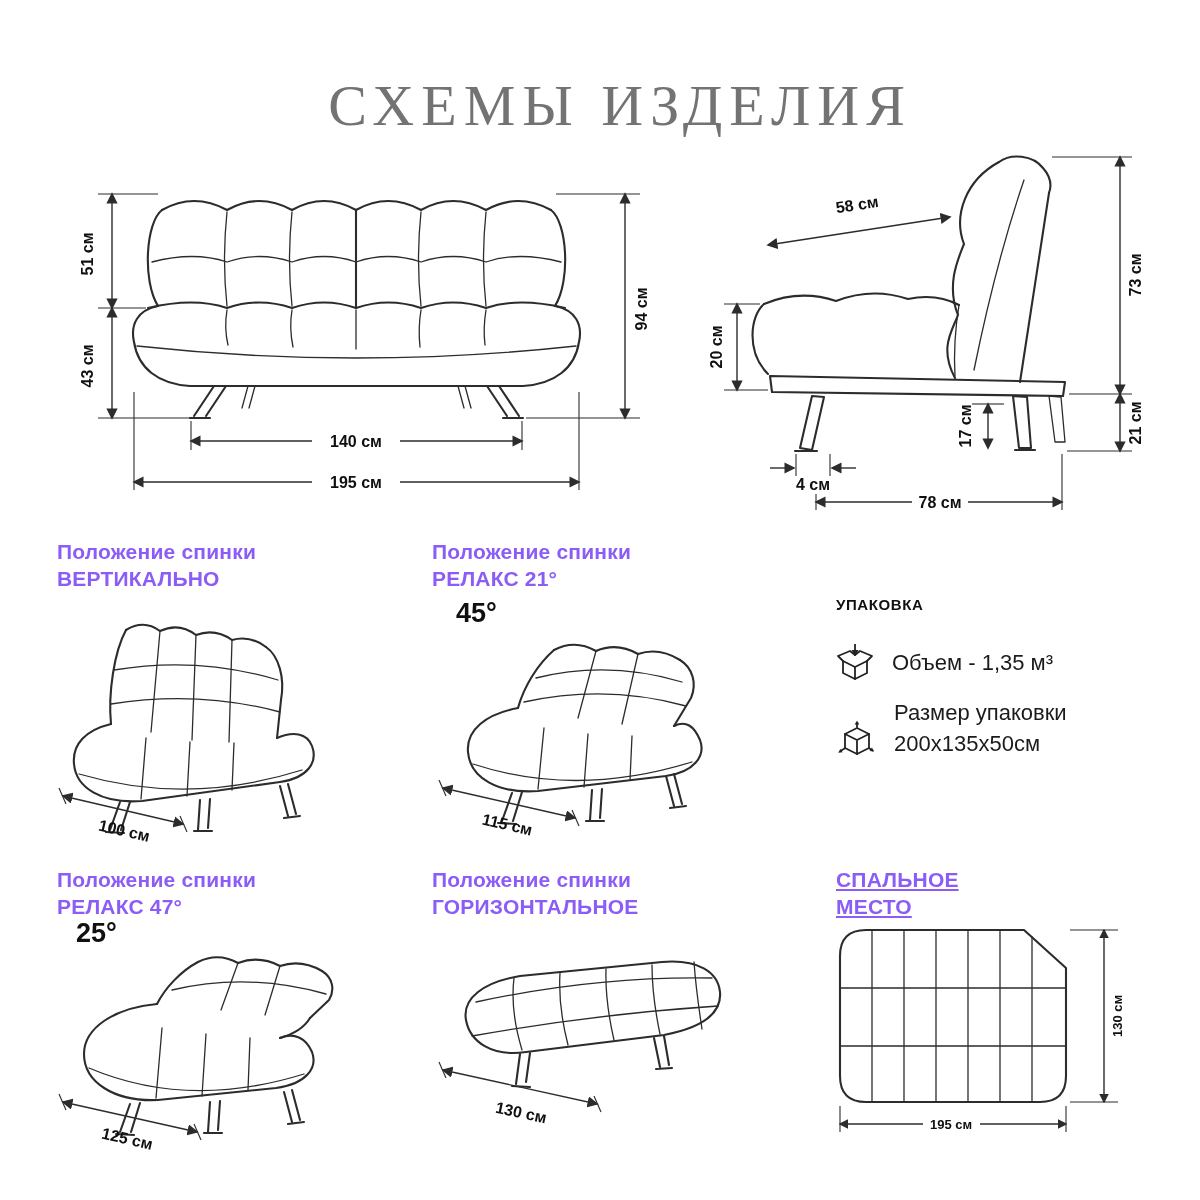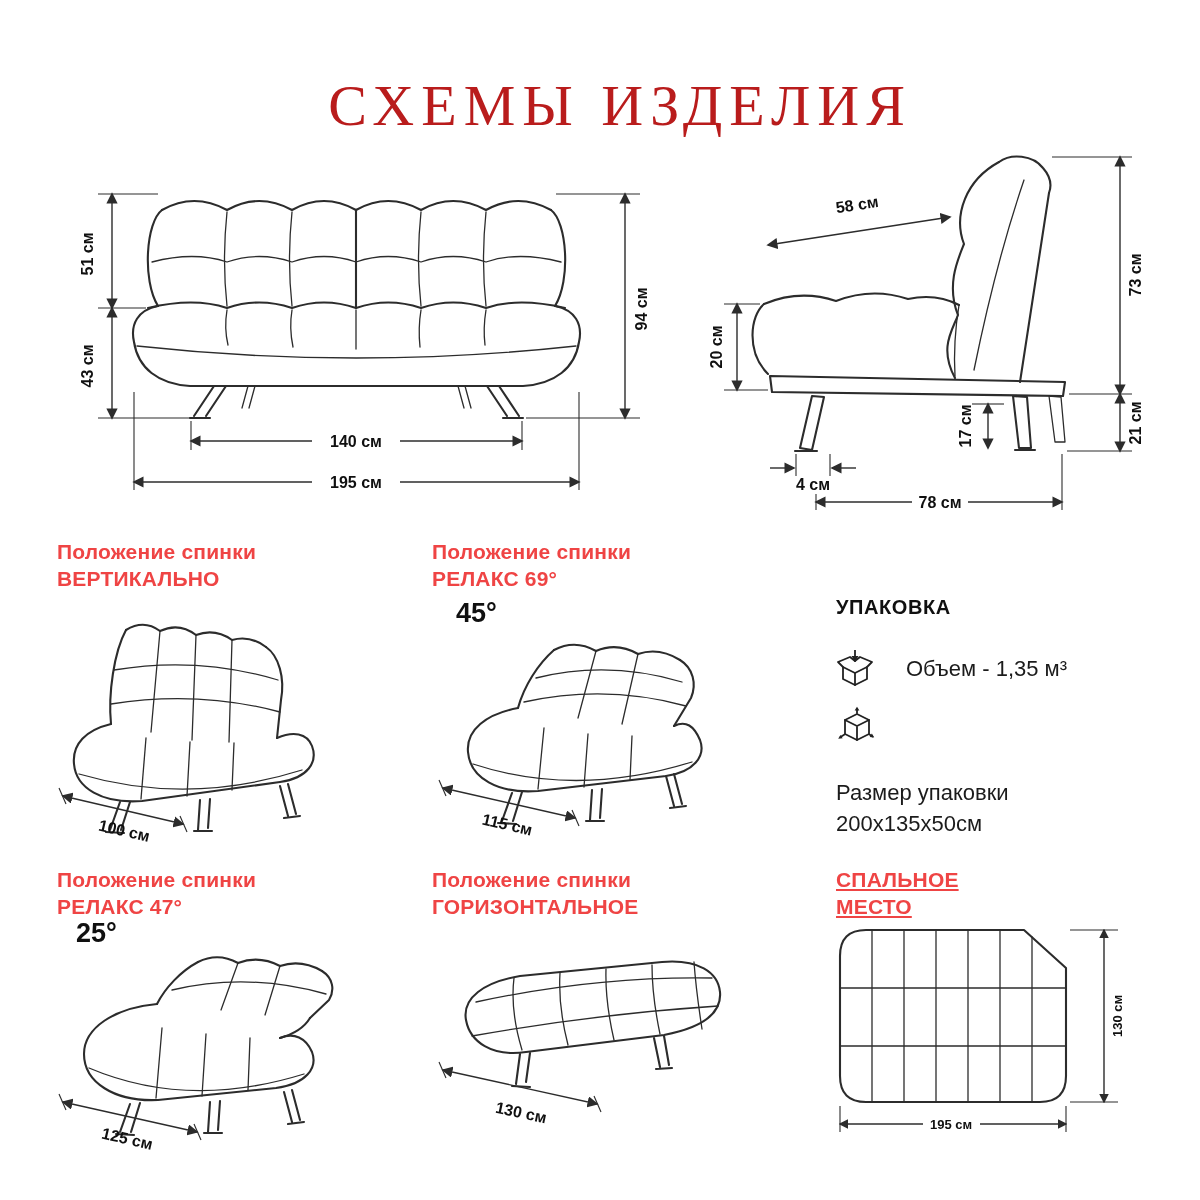--- a/index.html
+++ b/index.html
@@ -5,39 +5,39 @@
   * { margin:0; padding:0; box-sizing:border-box; }
   html,body { background:#ffffff; }
   body { width:1200px; height:1200px; font-family:"Liberation Sans","DejaVu Sans",sans-serif; color:#111; }
   .page { position:relative; width:1200px; height:1200px; background:#fff; overflow:hidden; }
 
   .title {
     position:absolute; top:72px; left:0; width:100%;
     text-align:center;
     font-family:"Liberation Serif","DejaVu Serif",serif;
     font-size:58px; font-weight:500; letter-spacing:7px;
-    color:#b91c1c;
+    color:#737373;
     padding-left:40px;
   }
 
-  .pos-label { position:absolute; font-size:21px; font-weight:700; color:#ef4444; line-height:1.3; letter-spacing:0.2px; }
+  .pos-label { position:absolute; font-size:21px; font-weight:700; color:#8b5cf6; line-height:1.3; letter-spacing:0.2px; }
 
   svg.diagram { position:absolute; overflow:visible; }
   svg.diagram .art path, svg.diagram .art line { fill:none; stroke:#2c2c2c; stroke-width:2.1; stroke-linecap:round; stroke-linejoin:round; }
   svg.diagram .art .thin { stroke-width:1.3; }
   svg.diagram .dims line { stroke:#2c2c2c; stroke-width:1.4; fill:none; }
   svg.diagram .dims .ext { stroke-width:1.1; }
   svg.diagram text { font-family:"Liberation Sans","DejaVu Sans",sans-serif; font-size:16px; font-weight:600; fill:#101010; }
   svg.diagram text.big { font-size:27px; font-weight:700; }
   svg.diagram text.small { font-size:13px; }
 
   .packaging { position:absolute; left:836px; top:596px; width:350px; }
-  .pack-title { font-size:20px; font-weight:600; letter-spacing:0.6px; color:#101010; margin-bottom:28px; }
-  .pack-item { display:flex; align-items:center; gap:32px; margin-bottom:13px; font-size:22px; font-weight:500; color:#1b1b1b; min-height:44px; }
-  .pack-item.top { align-items:flex-start;flex-direction:column; }
+  .pack-title { font-size:15px; font-weight:600; letter-spacing:0.6px; color:#101010; margin-bottom:28px; }
+  .pack-item { display:flex; align-items:center; gap:18px; margin-bottom:13px; font-size:22px; font-weight:500; color:#1b1b1b; min-height:44px; }
+  .pack-item.top { align-items:flex-end; }
   .pack-item svg { flex:0 0 auto; }
   .pack-item svg path, .pack-item svg line { fill:none; stroke:#222; stroke-width:1.8; stroke-linecap:round; stroke-linejoin:round; }
   .pack-item svg .fill { fill:#222; stroke:none; }
   .pack-item svg text.kg { font-size:9.5px; font-weight:700; fill:#222; }
   .pack-text { line-height:1.4; }
 </style>
 </head>
 <body>
 
 <div class="page">
@@ -151,21 +151,21 @@
       <text x="228" y="366" text-anchor="middle">78 см</text>
     </g>
   </svg>
 
   <div class="pos-label" style="left:57px; top:538px;">
     <div>Положение спинки</div>
     <div>ВЕРТИКАЛЬНО</div>
   </div>
   <div class="pos-label" style="left:432px; top:538px;">
     <div>Положение спинки</div>
-    <div>РЕЛАКС 69°</div>
+    <div>РЕЛАКС 21°</div>
   </div>
 
   <svg class="diagram" style="left:48px; top:590px;" width="310" height="250" viewBox="0 0 310 250">
     <defs>
       <marker id="aPV" viewBox="0 0 10 10" refX="8.5" refY="5" markerWidth="8" markerHeight="8" orient="auto-start-reverse">
         <path d="M0,0 L10,5 L0,10 Z" fill="#2c2c2c"></path>
       </marker>
     </defs>
     <g class="art">
       <path d="M78,40 Q96,29 112,41 Q131,32 148,45 Q167,38 184,50 Q202,45 218,57"></path>

